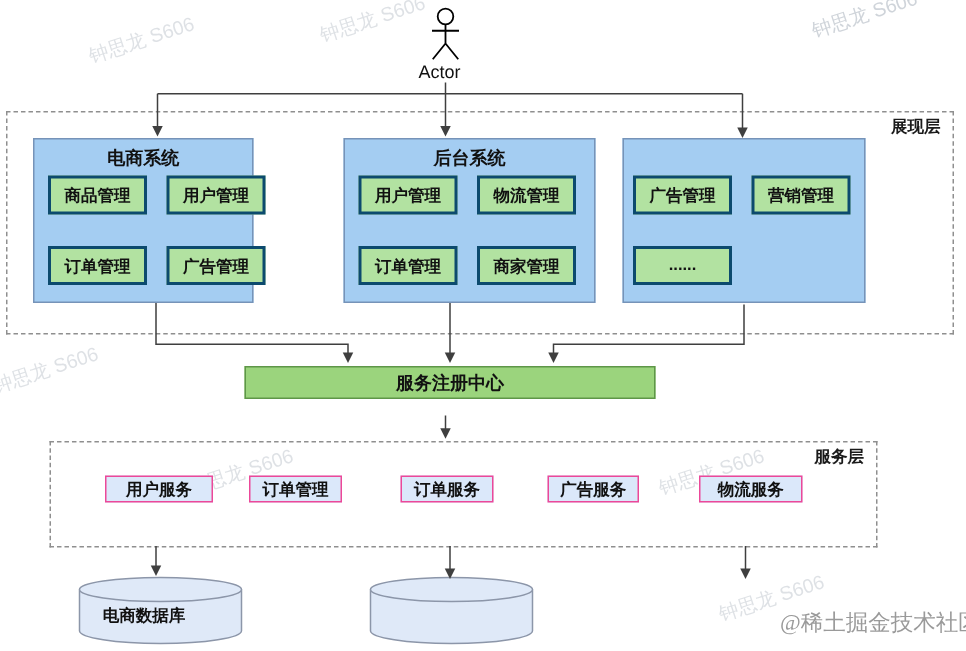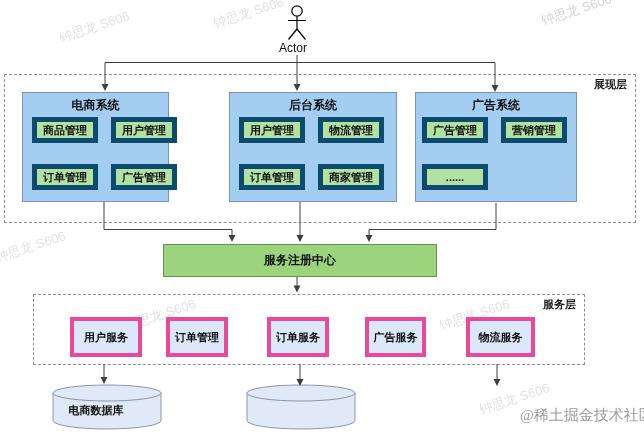--- a/index.html
+++ b/index.html
@@ -14,37 +14,37 @@
   #presentation-layer{left:4px;top:74px;width:630px;height:147px;}
   #service-layer{left:33px;top:294px;width:550px;height:69px;}
   .layer-label{position:absolute;top:2px;right:8px;font-size:11px;font-weight:bold;color:#1a1a1a;}
 
   
   .system{position:absolute;top:92px;height:110px;background:#a4cdf2;border:1px solid #7693b8;box-sizing:border-box;z-index:2;}
   #system-ecommerce{left:22px;width:147px;}
   #system-backend{left:217px;width:168px;margin-left:12px;}
   #system-ads{left:415px;width:162px;}
   .system-title{position:absolute;top:4px;left:0;width:100%;text-align:center;font-size:12px;font-weight:bold;color:#111;}
-  .mod{position:absolute;width:66px;height:26px;background:#b2e2a1;border:5px solid #0c4a6e;box-sizing:border-box;
+  .mod{position:absolute;width:66px;height:26px;background:#b2e2a1;border:2px solid #0c4a6e;box-sizing:border-box;
        display:flex;align-items:center;justify-content:center;font-size:11px;font-weight:bold;color:#111;}
   .m00{left:9px;top:24px;}
   .m01{left:88px;top:24px;}
   .m10{left:9px;top:71px;}
   .m11{left:88px;top:71px;}
   #system-ads .m00{left:6px;}
   #system-ads .m01{left:85px;}
   #system-ads .m10{left:6px;}
 
   
-  #registry{position:absolute;left:163px;top:244px;width:274px;height:33px;background:#9bd47d;border:1px solid #5e9648;
+  #registry{position:absolute;left:163px;top:244px;width:274px;height:22px;background:#9bd47d;border:1px solid #5e9648;
             box-sizing:border-box;display:flex;align-items:center;justify-content:center;
             font-size:12px;font-weight:bold;color:#111;z-index:2;}
 
   
-  .service{position:absolute;top:317px;height:40px;background:#dbe8fa;border:4px solid #ec4899;box-sizing:border-box;
+  .service{position:absolute;top:317px;height:18px;background:#dbe8fa;border:1px solid #ec4899;box-sizing:border-box;
            display:flex;align-items:center;justify-content:center;font-size:11px;font-weight:bold;color:#111;z-index:2;}
   #service-user{left:70px;width:72px;}
   #service-product{left:166px;width:62px;}
   #service-order{left:267px;width:62px;}
   #service-ad{left:365px;width:61px;}
   #service-logistics{left:466px;width:69px;}
 
   
   .db{position:absolute;top:384px;width:88px;height:46px;z-index:2;}
   #db-ecommerce{left:52px;}
@@ -130,21 +130,20 @@
 
   <div class="system" id="system-backend">
     <div class="system-title">后台系统</div>
     <div class="mod m00 hide-if-empty">用户管理</div>
     <div class="mod m01 hide-if-empty">物流管理</div>
     <div class="mod m10 hide-if-empty">订单管理</div>
     <div class="mod m11 hide-if-empty">商家管理</div>
   </div>
 
   <div class="system" id="system-ads">
-    <div class="system-title">广告系统</div>
     <div class="mod m00 hide-if-empty">广告管理</div>
     <div class="mod m01 hide-if-empty">营销管理</div>
     <div class="mod m10 hide-if-empty">......</div>
 
   </div>
 
   <div id="registry">服务注册中心</div>
 
   <div class="layer" id="service-layer">
     <span class="layer-label">服务层</span>

